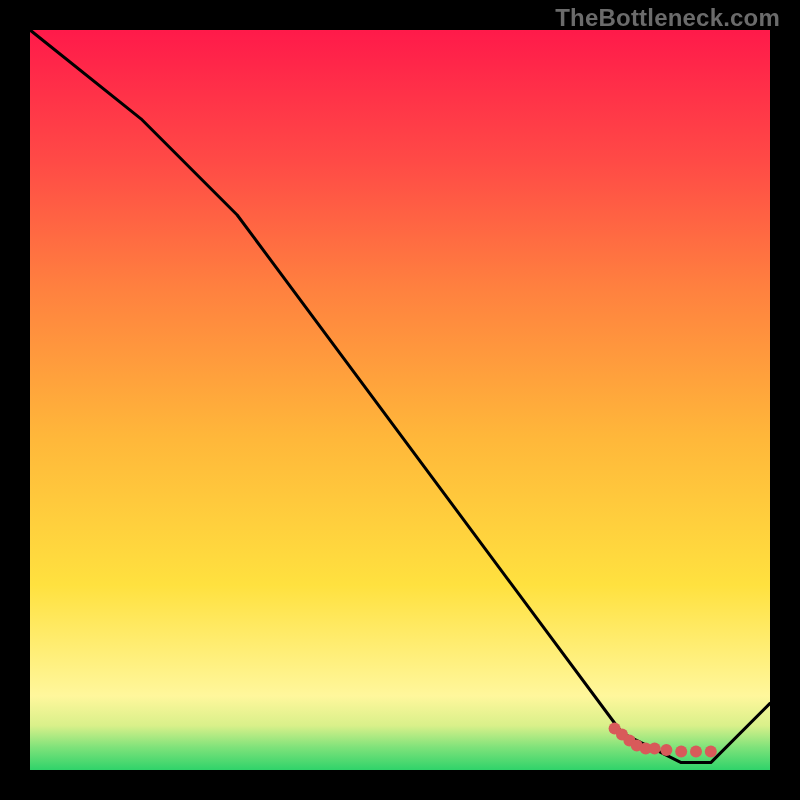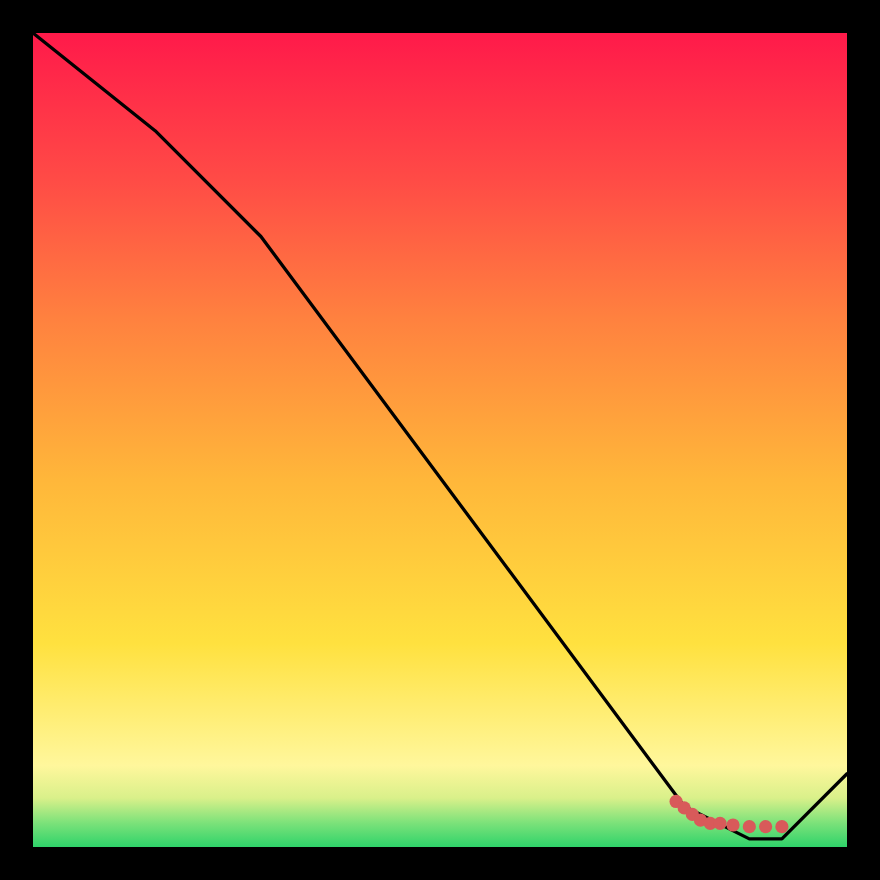--- a/index.html
+++ b/index.html
@@ -62,13 +62,14 @@
         <circle cx="636.8" cy="745.6" r="6" fill="#d85a5a"></circle>
         <circle cx="645.7" cy="748.5" r="6" fill="#d85a5a"></circle>
         <circle cx="654.6" cy="748.5" r="6" fill="#d85a5a"></circle>
         <circle cx="666.4" cy="750.0" r="6" fill="#d85a5a"></circle>
         <circle cx="681.2" cy="751.5" r="6" fill="#d85a5a"></circle>
         <circle cx="696.0" cy="751.5" r="6" fill="#d85a5a"></circle>
         <circle cx="710.8" cy="751.5" r="6" fill="#d85a5a"></circle>
       </g>
   </svg>
 
+  <div class="watermark">TheBottleneck.com</div>
 </div>
 
 </body></html>

